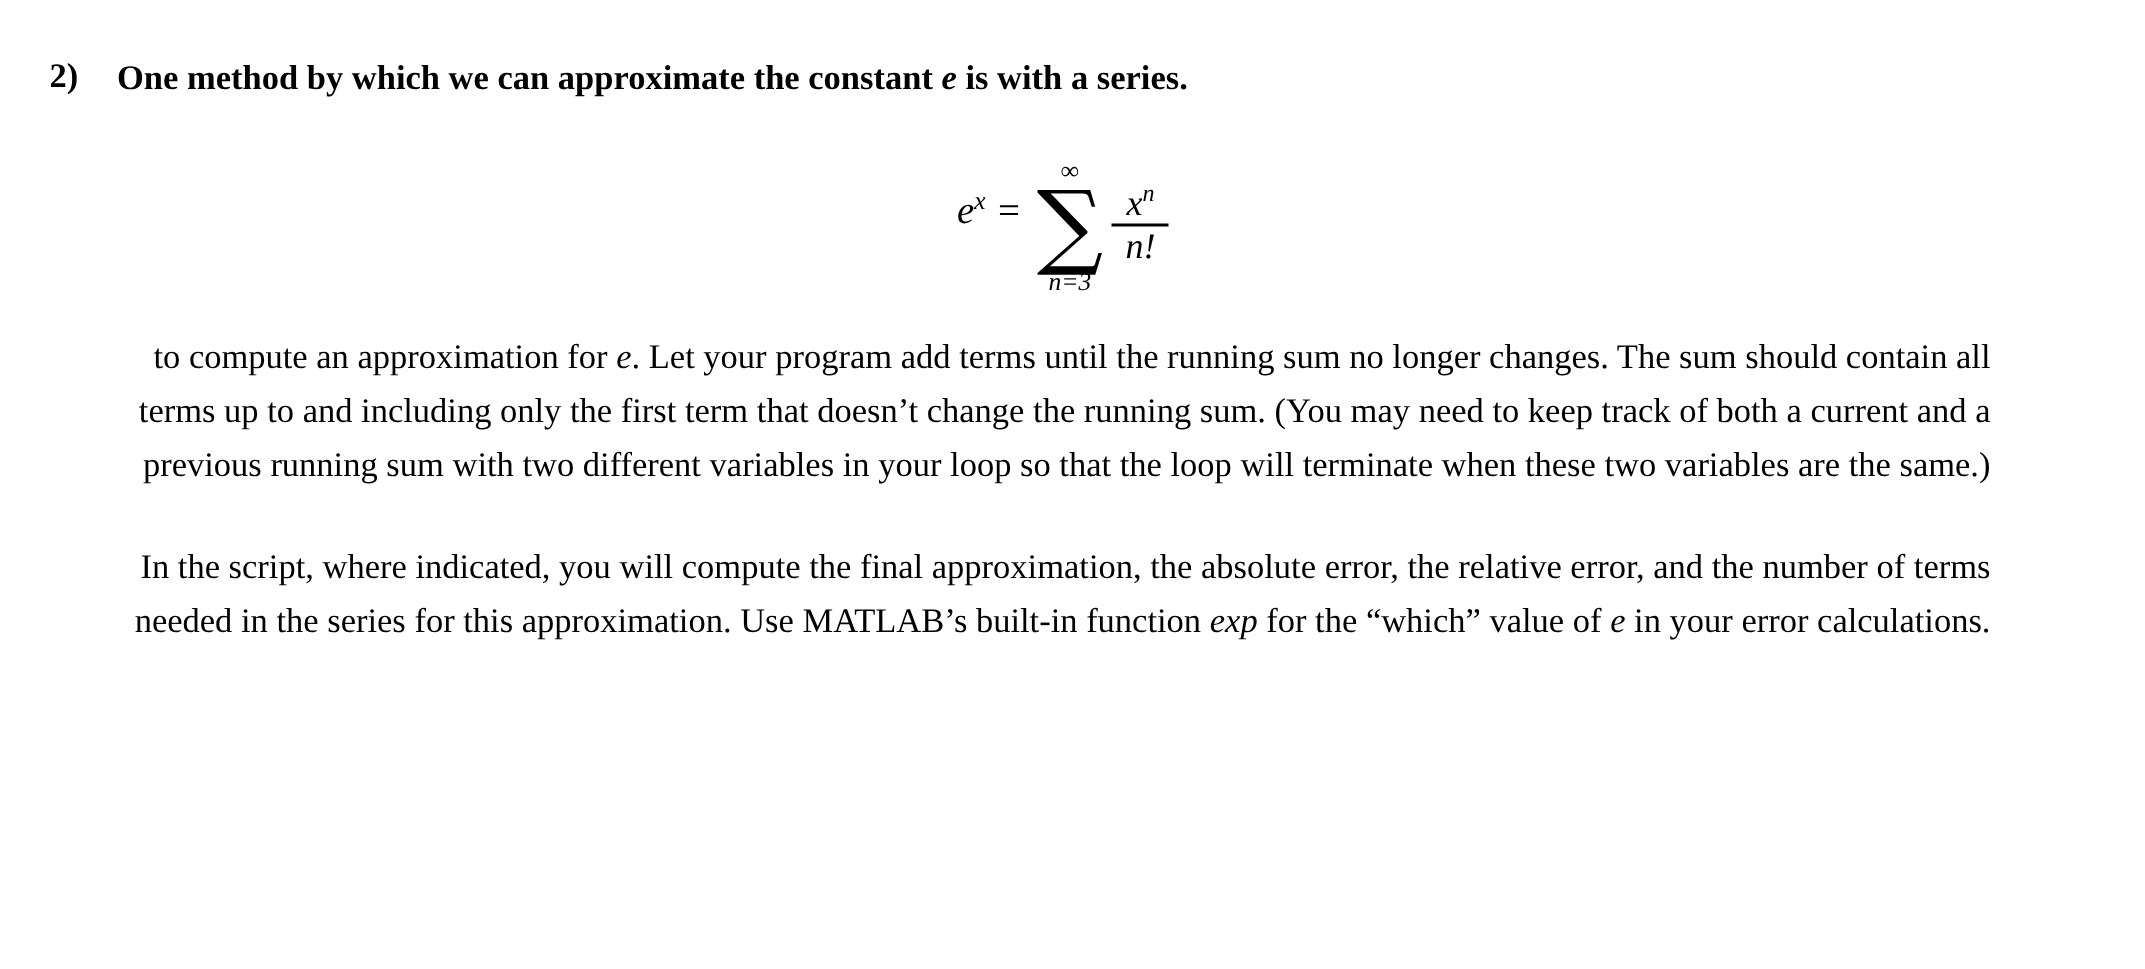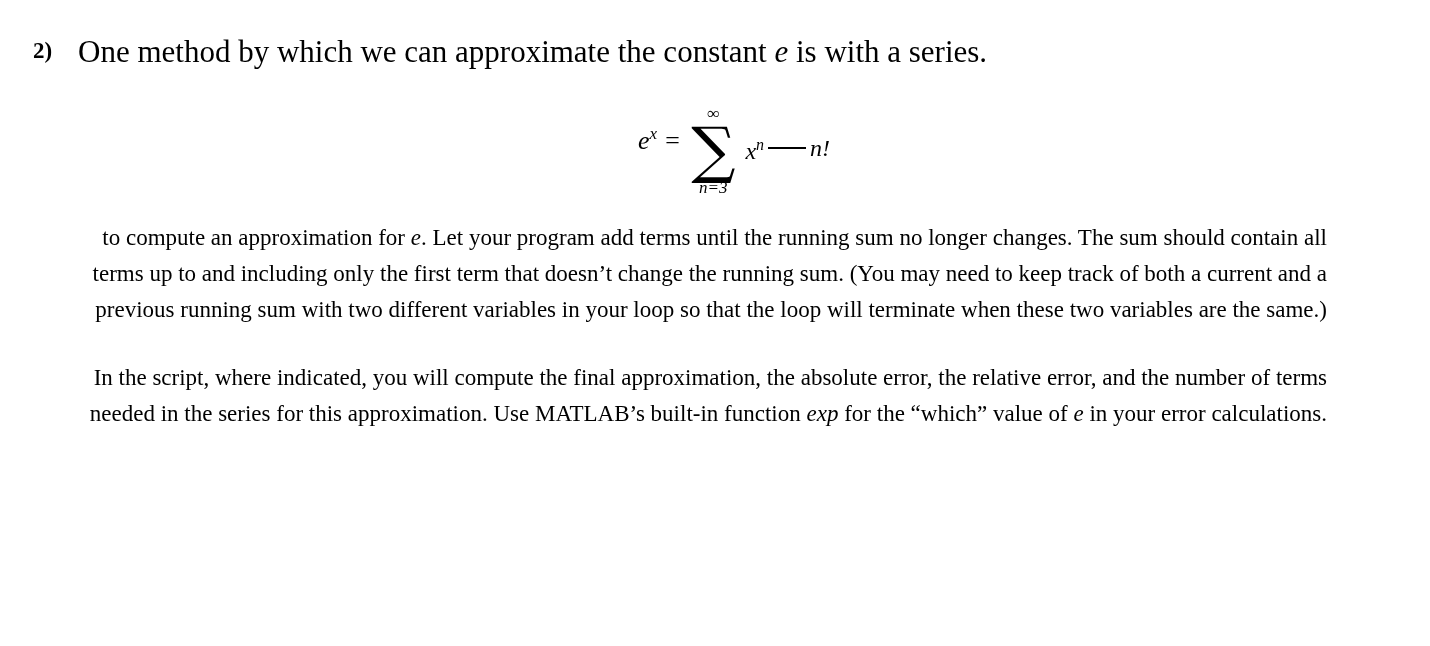--- a/index.html
+++ b/index.html
@@ -31,23 +31,24 @@
     line-height: 34px;
     width: 48px;
     flex: 0 0 48px;
     padding-left: 3px;
     box-sizing: border-box;
   }
   .problem-body {
     flex: 1 1 auto;
   }
   .intro-line {
-    font-size: 31px;
+    font-size: 23px;
     line-height: 36px;
     white-space: nowrap;
+    font-weight: bold;
   }
   .intro-line .ital {
     font-style: italic;
   }
   
   .formula {
     margin: 22px 0 8px 0;
     height: 120px;
     position: relative;
   }
@@ -89,21 +90,21 @@
     line-height: 58px;
     font-family: "DejaVu Serif", serif;
   }
   .sigma-bot {
     font-size: 17px;
     line-height: 18px;
     font-style: italic;
   }
   .frac {
     display: inline-flex;
-    flex-direction: row;
+    flex-direction: column;
     align-items: center;
     margin-left: 6px;
     position: relative;
     top: 10px;
   }
   .frac-num {
     font-style: italic;
     font-size: 24px;
     line-height: 26px;
     padding: 0 4px;

